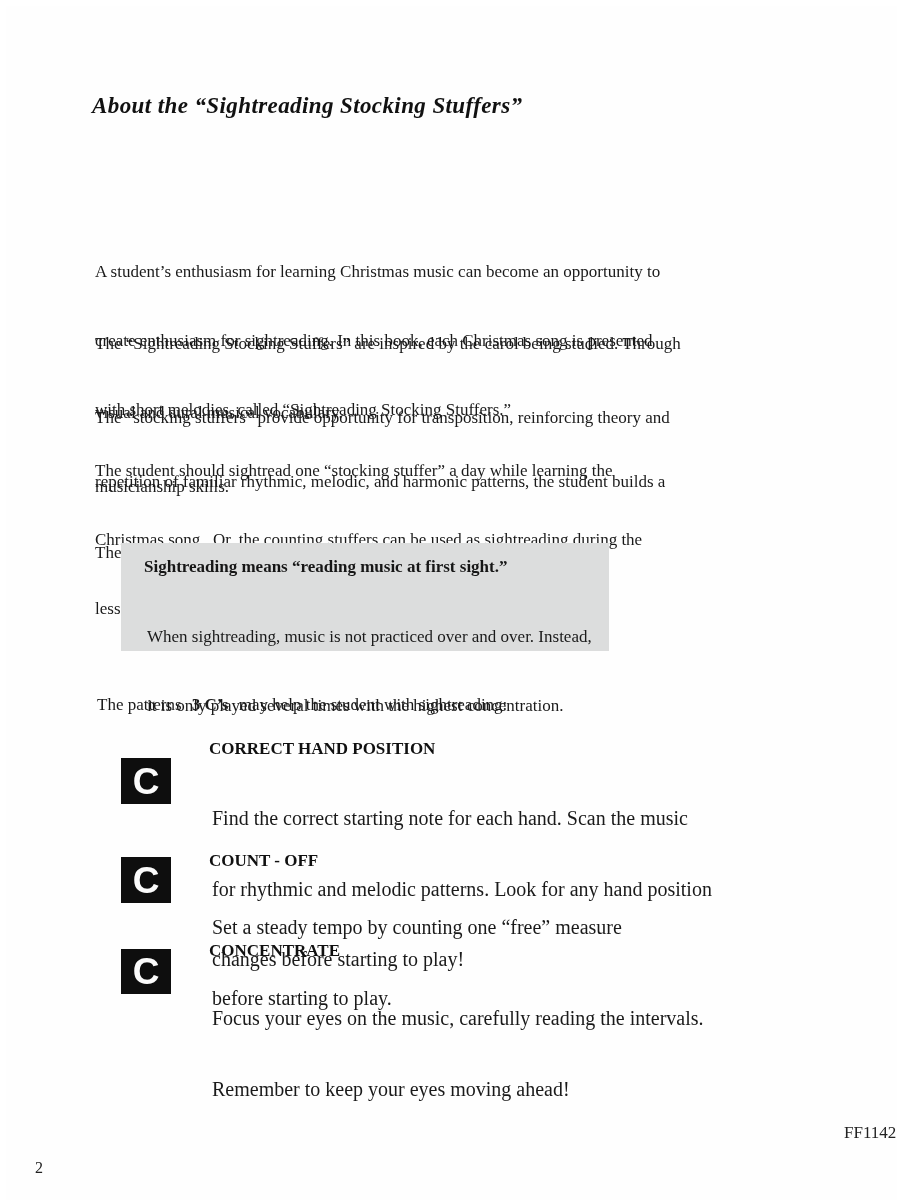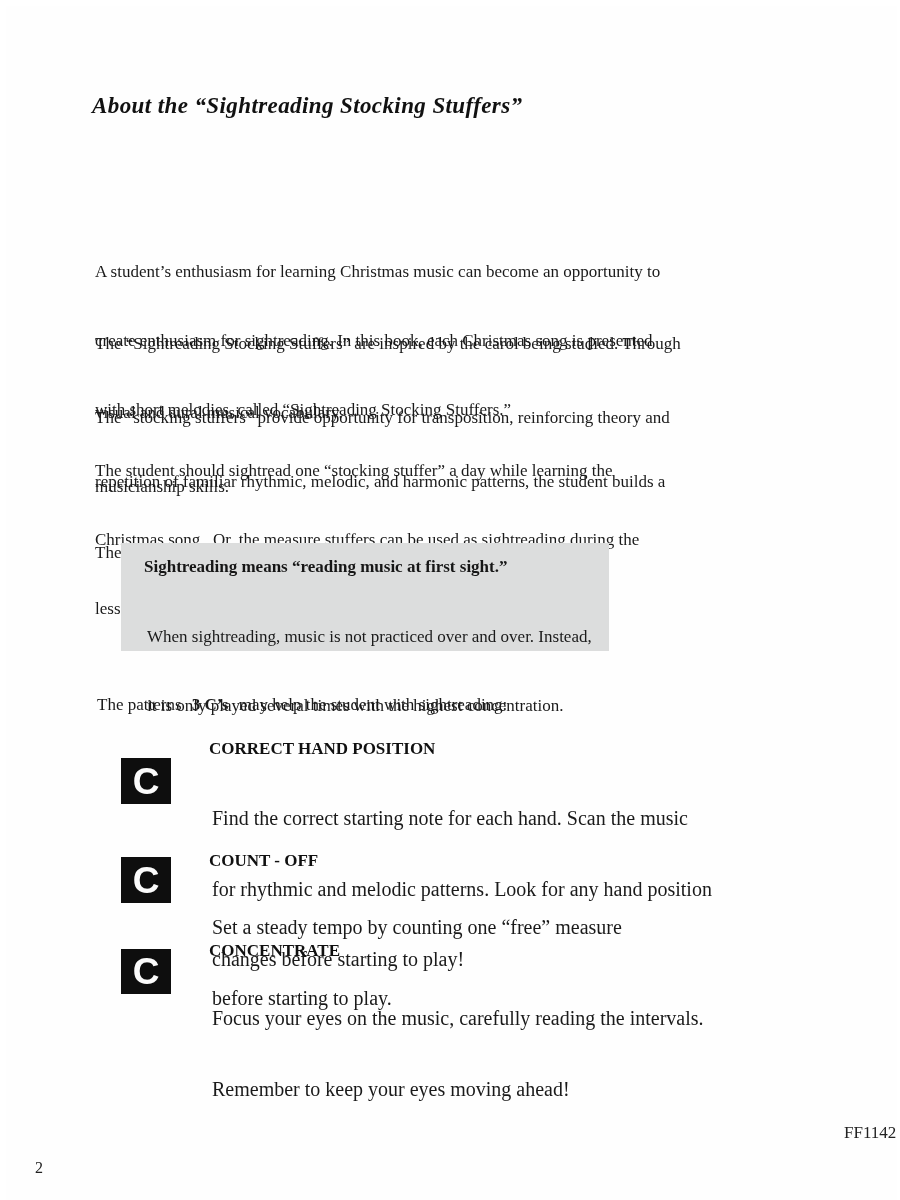--- a/index.html
+++ b/index.html
@@ -129,21 +129,21 @@
     <div>repetition of familiar rhythmic, melodic, and harmonic patterns, the student builds a</div>
   </div>
 
   <div class="para" style="top:353px">
     <div>The “stocking stuffers” provide opportunity for transposition, reinforcing theory and</div>
     <div>musicianship skills.</div>
   </div>
 
   <div class="para" style="top:406px">
     <div>The student should sightread one “stocking stuffer” a day while learning the</div>
-    <div>Christmas song.  Or, the measure stuffers can be used as sightreading during the</div>
+    <div>Christmas song.  Or, the counting stuffers can be used as sightreading during the</div>
     <div>lesson itself.</div>
   </div>
 
   <div class="para" style="top:488px">
     <div>The teacher may wish to tell the student:</div>
   </div>
 
   <div class="info-box">
     <div class="box-heading">Sightreading means “reading music at first sight.”</div>
     <div class="box-body">

